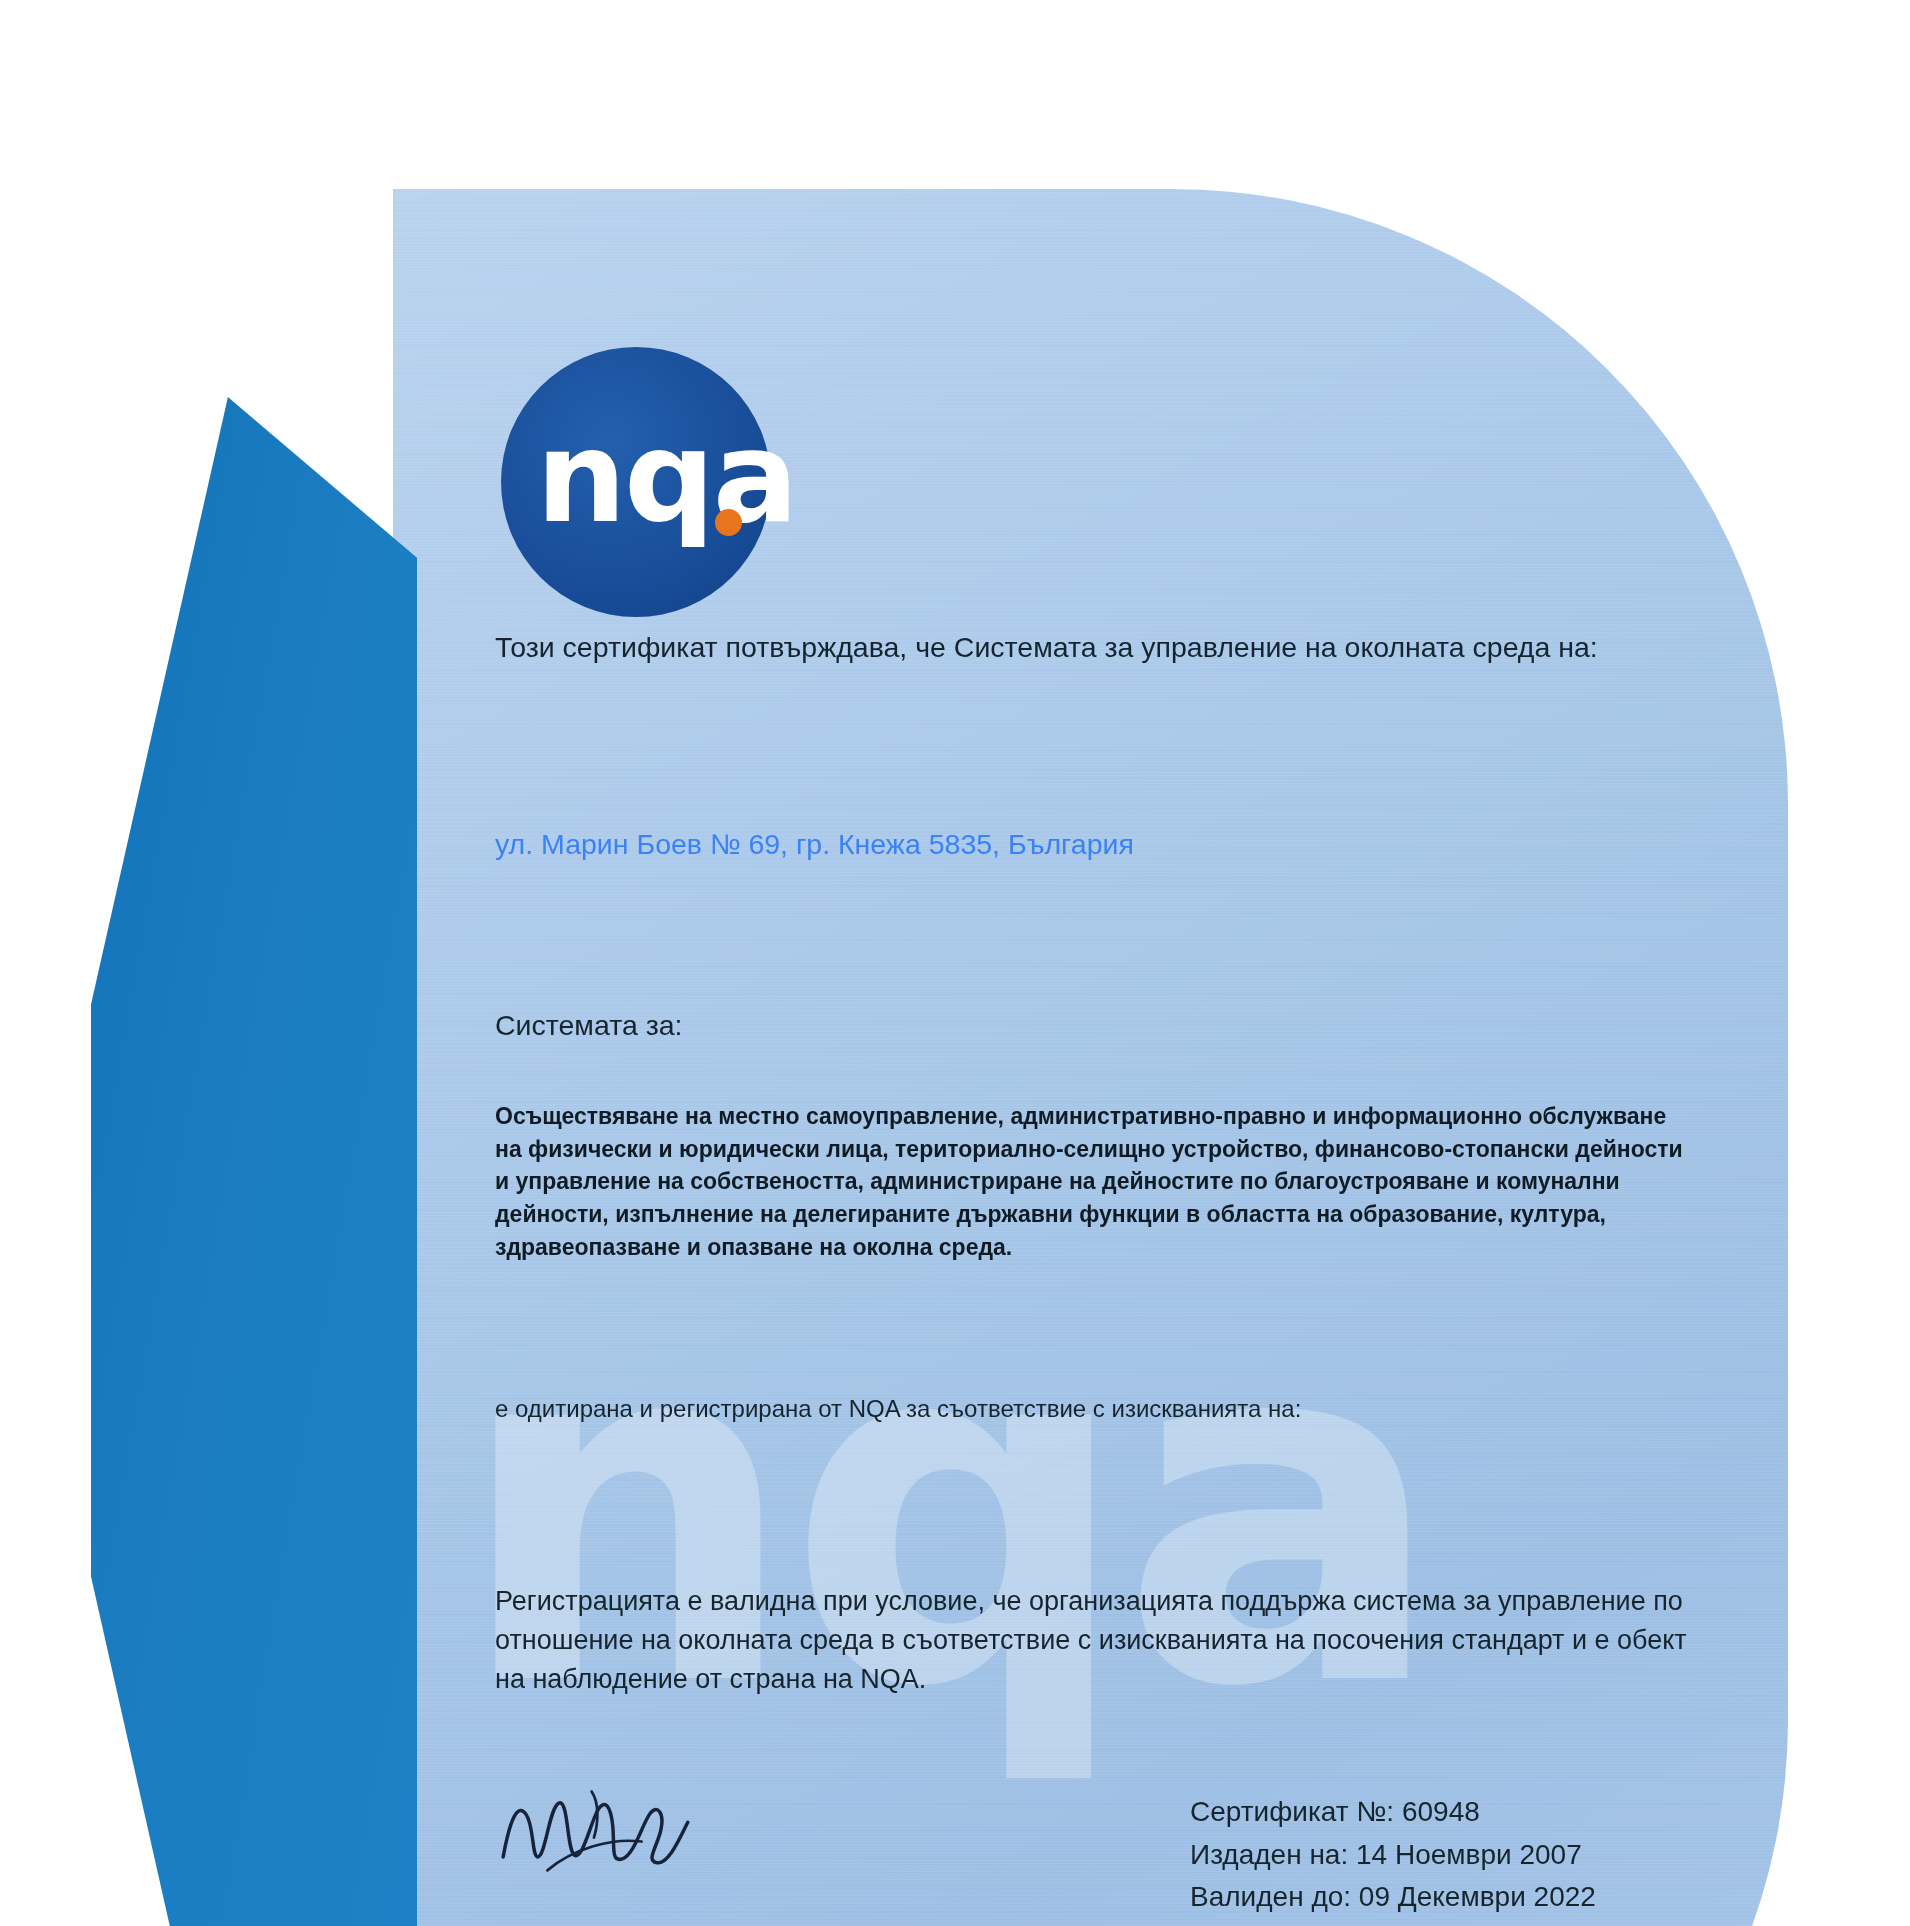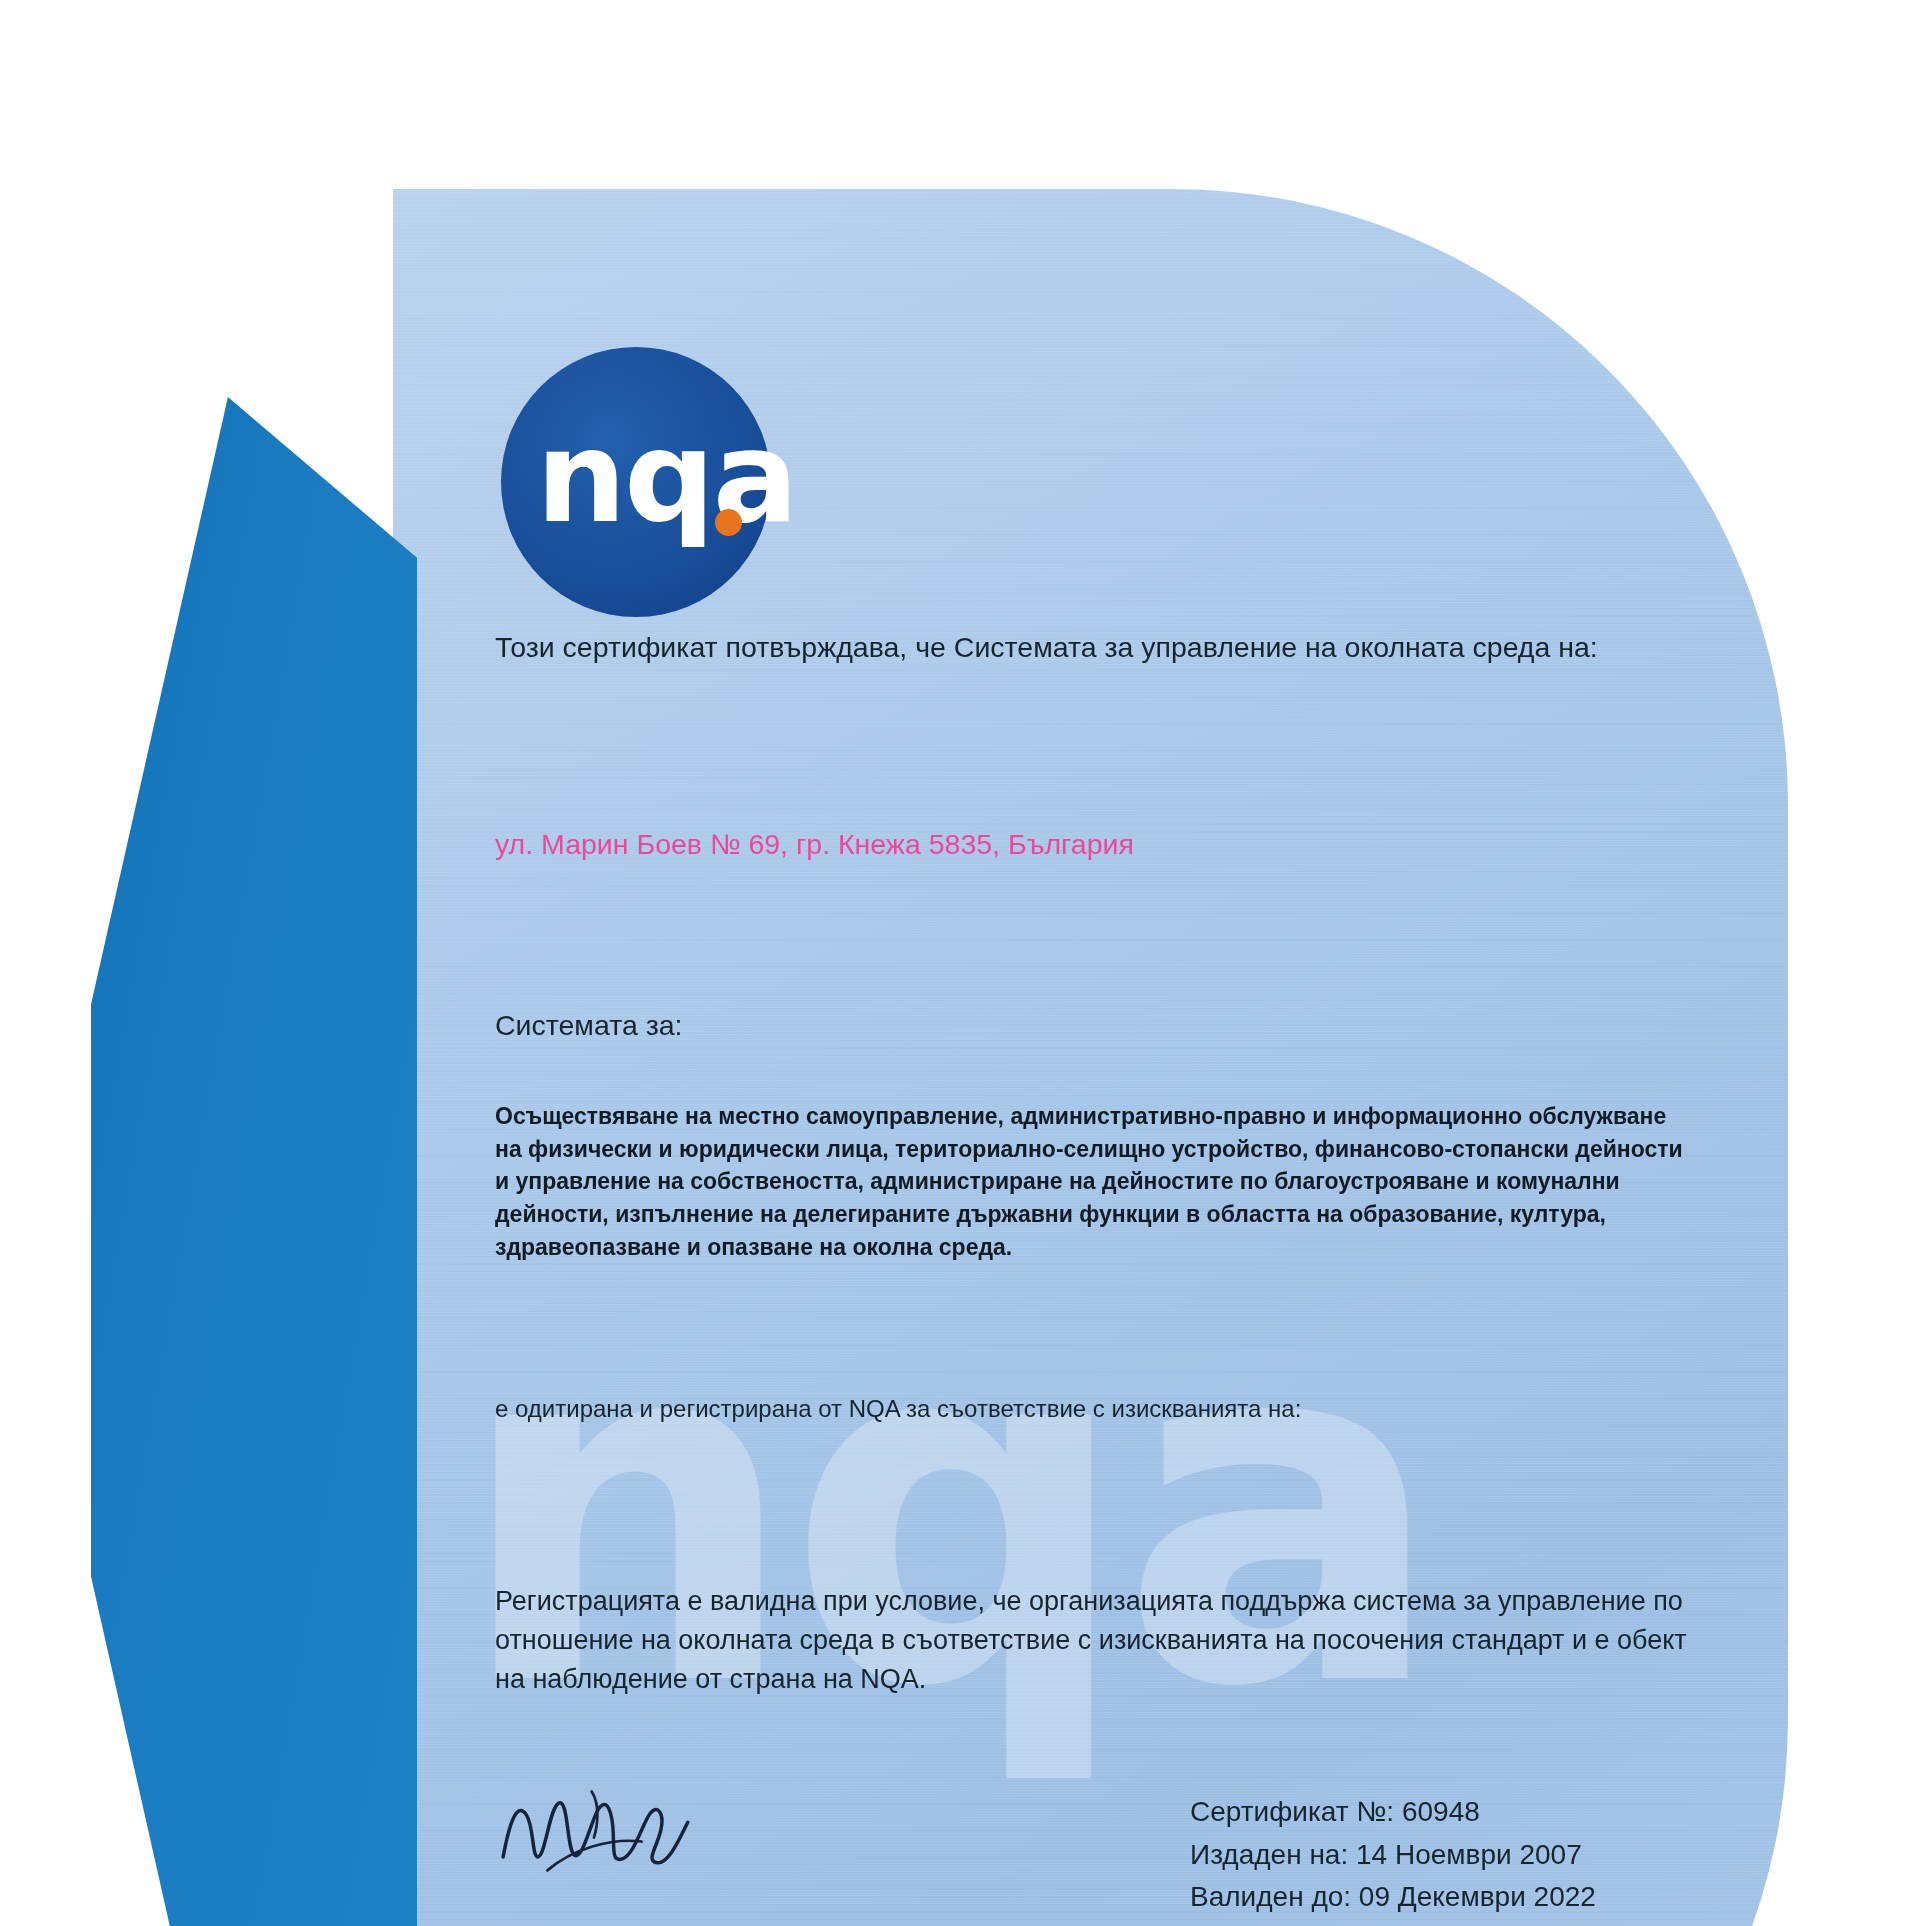--- a/index.html
+++ b/index.html
@@ -151,21 +151,21 @@
     font-weight: 700;
     color: #101c25;
     letter-spacing: 0.4px;
   }
   .org-address {
     position: absolute;
     left: 495px;
     top: 828px;
     width: 1194px;
     font-size: 28.5px;
-    color: #ec4899;
+    color: #3b82f6;
   }
   .scope-label {
     position: absolute;
     left: 495px;
     top: 1009px;
     width: 1194px;
     font-size: 28.5px;
     color: #16242e;
   }
   .scope-text {

